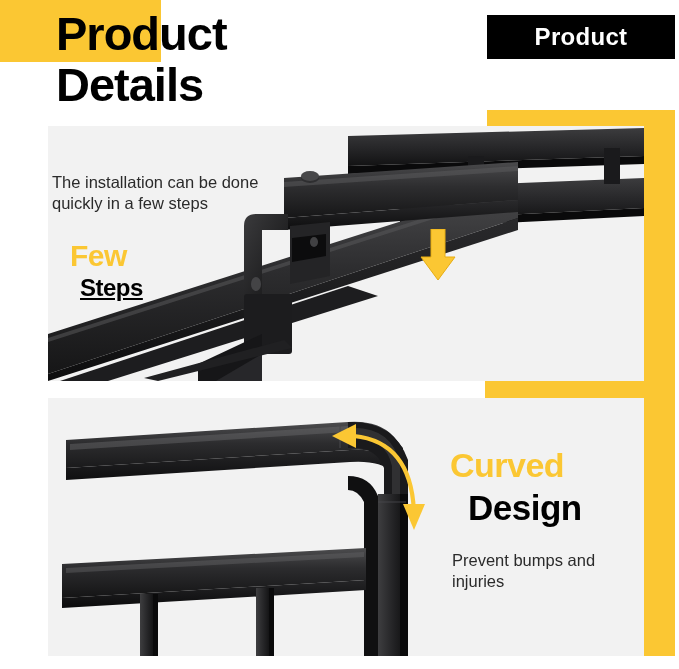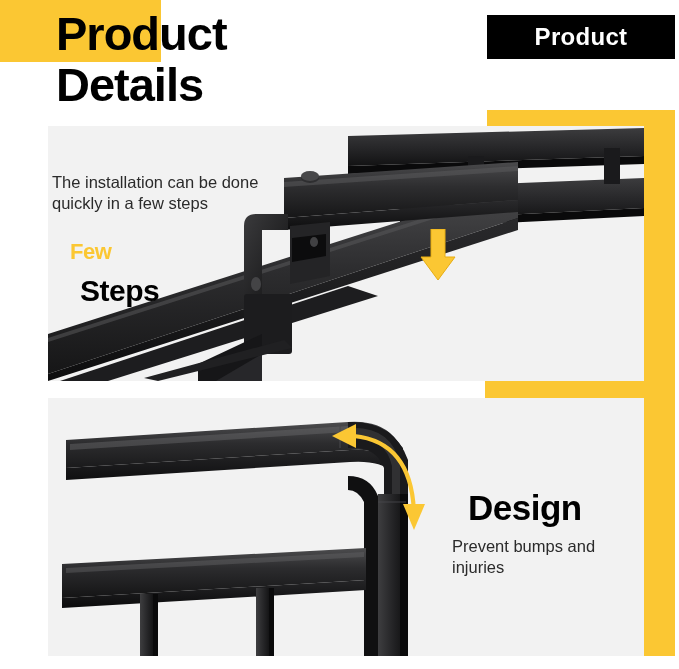--- a/index.html
+++ b/index.html
@@ -111,40 +111,41 @@
     position: absolute;
     font-weight: bold;
     line-height: 1.0;
   }
   .headline-yellow { color: var(--accent); }
   .headline-black  { color: #000000; }
 
   #few-steps-caption { left: 4px; top: 46px; width: 300px; }
   #few-steps-word-1 {
     left: 22px; top: 115px;
-    font-size: 22px;
+    font-size: 30px;
     letter-spacing: -0.5px;
   }
   #few-steps-word-2 {
     left: 32px; top: 150px;
-    font-size: 30px;
+    font-size: 24px;
     letter-spacing: -0.5px;
+    text-decoration: underline;
   }
 
   #curved-word-1 {
     left: 402px; top: 50px;
     font-size: 34px;
     letter-spacing: -0.5px;
   }
   #curved-word-2 {
     left: 420px; top: 92px;
     font-size: 35px;
     letter-spacing: -0.5px;
   }
-  #curved-caption { left: 404px; top: 138px; width: 220px; }
+  #curved-caption { left: 404px; top: 152px; width: 220px; }
 
   
   .photo-stage {
     position: absolute;
     inset: 0;
     pointer-events: none;
   }
   .photo-stage svg { display: block; }
 
   
@@ -296,16 +297,17 @@
   </div>
 
   <div class="arrow-overlay" id="arrow-curve-corner">
     <svg width="110" height="118" viewBox="0 0 110 118" xmlns="http://www.w3.org/2000/svg">
       <path d="M28,18 Q86,24 88,96" stroke="#fbc733" stroke-width="4.2" fill="none" stroke-linecap="round"></path>
       <polygon points="30,6 30,30 6,18" fill="#fbc733"></polygon>
       <polygon points="77,86 99,86 88,112" fill="#fbc733"></polygon>
     </svg>
   </div>
 
+  <div class="headline headline-yellow" id="curved-word-1">Curved</div>
   <div class="headline headline-black" id="curved-word-2">Design</div>
   <div class="panel-caption" id="curved-caption">Prevent bumps and
 injuries</div>
 </div>
 
 </body></html>

